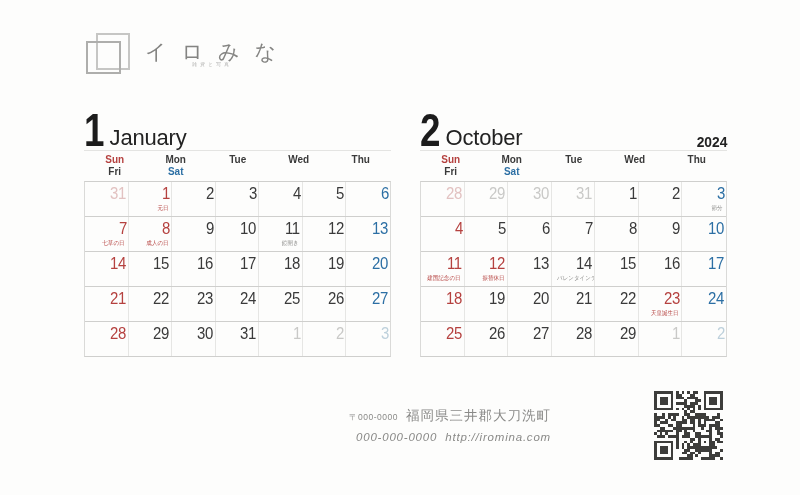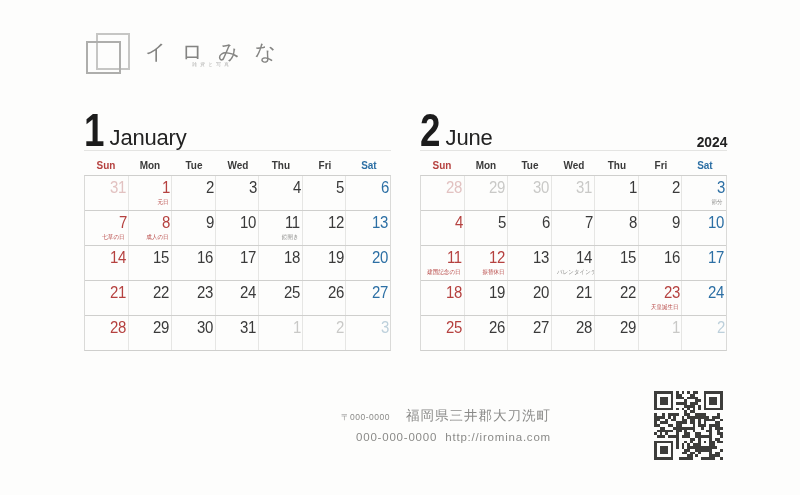--- a/index.html
+++ b/index.html
@@ -21,21 +21,21 @@
 
   
   .cal{position:absolute;top:103px;width:307px;}
   .cal-jan{left:84px;}
   .cal-feb{left:420px;}
   .cal-head{display:flex;align-items:flex-end;height:46px;padding-bottom:1px;}
   .month-num{font-size:46px;line-height:.8;font-weight:700;color:#1c1c1c;display:inline-block;transform:scaleX(.8);transform-origin:left bottom;letter-spacing:-2px;}
   .month-name{font-size:22px;color:#222;margin-left:2px;line-height:1;letter-spacing:-.2px;}
   .month-year{margin-left:auto;font-size:15px;font-weight:700;color:#222;line-height:1;transform:scaleX(.92);transform-origin:right bottom;}
 
-  .day-row{border-top:1px solid #e4e4e2;display:grid;grid-template-columns:repeat(7,1fr);padding:8px 0 4px 0;}
+  .day-row{border-top:1px solid #e4e4e2;display:grid;grid-template-columns:repeat(5,1fr);padding:2px 0 4px 0;}
   .day{text-align:center;font-size:10.5px;font-weight:700;color:#3a3a3a;transform:scaleX(.95);}
   .day.sun{color:#b5413f;}
   .day.sat{color:#2c6fa4;}
 
   .weeks{border:1px solid #dadad8;border-top:1px solid #cfcfcd;border-bottom:1px solid #cfcfcd;}
   .week{display:grid;grid-template-columns:repeat(7,1fr);height:34px;border-bottom:1px solid #cfcfcd;text-align:right;}
   .week:last-child{border-bottom:none;}
   .cell{border-right:1px solid #e6e6e4;padding:3px 0 0 5px;overflow:hidden;}
   .cell:last-child{border-right:none;}
   .num{font-size:17px;line-height:1;display:inline-block;transform:scaleX(.88);transform-origin:left top;font-weight:400;letter-spacing:-.5px;}
@@ -46,22 +46,22 @@
   .t-sat .num{color:#2c6fa4;}
   .t-psun .num{color:#e2c2c1;}
   .t-pwk .num{color:#c9c9c7;}
   .t-psat .num{color:#bdd0db;}
   .lc-red{color:#b5413f;}
   .lc-gray{color:#8f8f8d;}
 
   
   .footer{position:absolute;top:407px;right:157px;text-align:right;color:#8a8a88;}
   .addr-line{font-size:13.5px;letter-spacing:1px;white-space:nowrap;}
-  .postal{font-size:8.5px;letter-spacing:.5px;margin-right:16px;}
-  .contact-line{font-size:11.5px;margin-top:6px;letter-spacing:.8px;white-space:nowrap;}
+  .postal{font-size:8.5px;letter-spacing:.5px;margin-right:8px;}
+  .contact-line{font-size:11.5px;margin-top:6px;letter-spacing:.8px;white-space:nowrap;font-style:italic;}
   .phone{margin-right:8px;}
   .qr{position:absolute;left:654px;top:391px;width:69px;height:69px;}
   .qr svg{display:block;width:69px;height:69px;}
 </style>
 </head>
 <body>
 
 <div class="stage">
 
   <div class="logo">
@@ -133,21 +133,21 @@
           <div class="cell t-pwk"><span class="num">1</span></div>
           <div class="cell t-pwk"><span class="num">2</span></div>
           <div class="cell t-psat"><span class="num">3</span></div>
         </div>
       </div>
   </div>
 
   <div class="cal cal-feb">
     <div class="cal-head">
       <span class="month-num">2</span>
-      <span class="month-name">June</span>
+      <span class="month-name">October</span>
       <span class="month-year">2024</span>
     </div>
     <div class="day-row">
       <span class="day sun">Sun</span>
       <span class="day">Mon</span>
       <span class="day">Tue</span>
       <span class="day">Wed</span>
       <span class="day">Thu</span>
       <span class="day">Fri</span>
       <span class="day sat">Sat</span>

